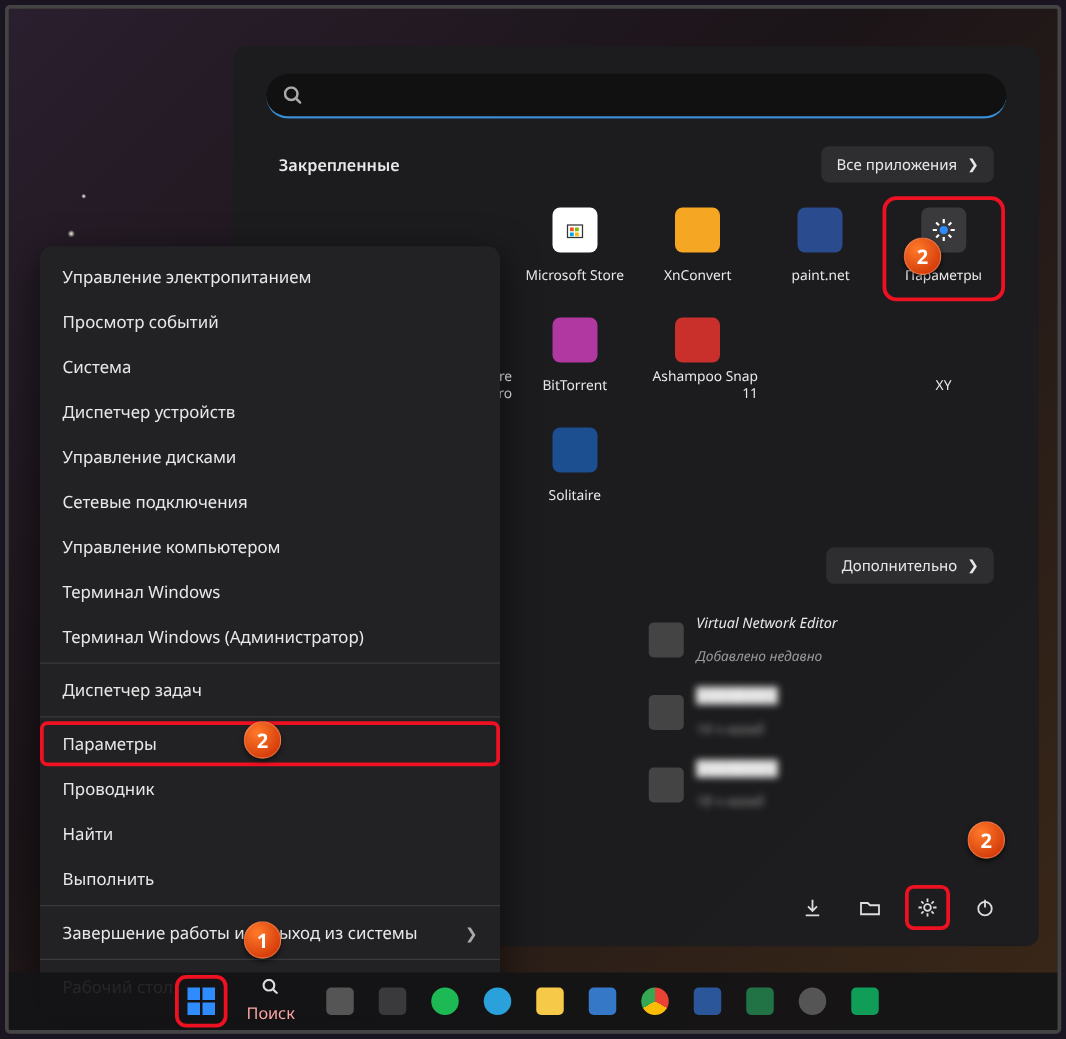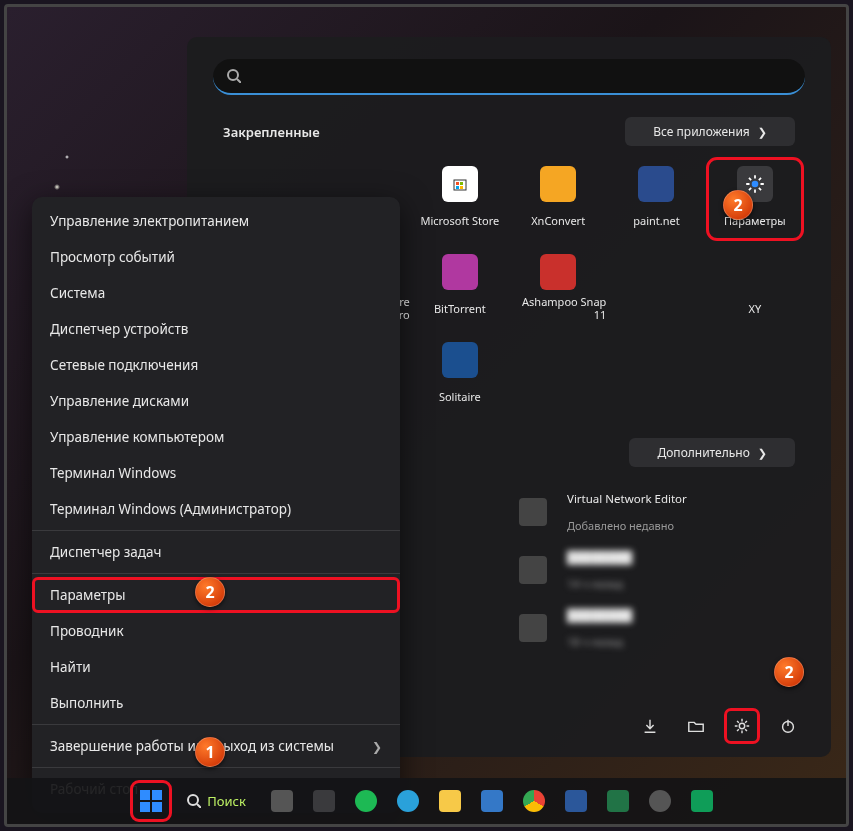--- a/index.html
+++ b/index.html
@@ -44,21 +44,21 @@
   }
   .search svg { width: 14px; height: 14px; fill: none; stroke: #aaa; stroke-width: 2; }
 
   .section-row {
     display: flex; justify-content: space-between; align-items: center;
     margin: 22px 10px 12px;
   }
   .section-title { font-weight: 600; font-size: 13px; }
   .pill {
     display: flex; align-items: center; gap: 8px;
-    background: #2e2e31; padding: 6px 28px; border-radius: 6px;
+    background: #2e2e31; padding: 6px 12px; border-radius: 6px;
     font-size: 12px; cursor: pointer;
   }
   .pill .chev { font-size: 11px; }
 
   .grid {
     display: grid; grid-template-columns: repeat(6, 1fr);
     gap: 6px 2px; margin: 0 2px;
   }
   .tile {
     display: flex; flex-direction: column; align-items: center;
@@ -76,22 +76,22 @@
   .tile.partial .ico { visibility: hidden; }
 
   .highlight-red { outline: 3px solid #e12; outline-offset: -2px; border-radius: 10px; }
 
   .recommended { margin-top: 6px; }
   .reco-grid {
     display: grid; grid-template-columns: 1fr 1fr;
     gap: 8px 12px; padding: 8px 10px;
   }
   .reco-item {
-    display: flex; align-items: center; gap: 20px; padding: 4px;
-    cursor: pointer; border-radius: 4px;
+    display: flex; align-items: center; gap: 10px; padding: 4px;
+    cursor: pointer; border-radius: 4px; font-style: italic;
   }
   .reco-ico { width: 28px; height: 28px; background: #444; border-radius: 4px; flex-shrink: 0; display:flex; align-items:center; justify-content:center; }
   .reco-txt { display: flex; flex-direction: column; font-size: 11.5px; }
   .reco-txt .sub { color: #999; font-size: 11px; margin-top: 12px; }
   .reco-blur { filter: blur(3px); }
 
   .footer {
     position: absolute; bottom: 14px; left: 26px; right: 26px;
     display: flex; justify-content: flex-end; align-items: center; gap: 12px;
   }
@@ -123,21 +123,21 @@
     border: 1px solid #fff3; box-shadow: 0 2px 4px rgba(0,0,0,0.6);
   }
 
   
   .taskbar {
     position: absolute; left: 0; right: 0; bottom: 0; height: 46px;
     background: rgba(20,20,22,0.92);
     display: flex; align-items: center; justify-content: center; gap: 6px;
   }
   .tb-btn { width: 36px; height: 36px; display:flex; align-items:center; justify-content:center; cursor:pointer; border-radius:4px; position:relative; }
-  .tb-btn.search-btn { width: auto; padding: 0 12px; gap: 6px; color:#bef264; font-size:13px; }
+  .tb-btn.search-btn { width: auto; padding: 0 12px; gap: 6px; color:#fca5a5; font-size:13px;flex-direction:column; }
   .win-logo {
     width: 22px; height: 22px; display:grid; grid-template-columns:1fr 1fr; grid-template-rows:1fr 1fr; gap:2px;
   }
   .win-logo span { background: #2f8cff; }
   .tb-btn.hl { outline: 3px solid #e12; border-radius: 6px; }
 
   .sq { width:22px; height:22px; border-radius:4px; }
 </style>
 </head>
 <body>
@@ -328,24 +328,24 @@
       <div class="mi">
         <span>Просмотр событий</span>
       </div>
       <div class="mi">
         <span>Система</span>
       </div>
       <div class="mi">
         <span>Диспетчер устройств</span>
       </div>
       <div class="mi">
+        <span>Управление дисками</span>
+      </div>
+      <div class="mi">
         <span>Сетевые подключения</span>
-      </div>
-      <div class="mi">
-        <span>Управление дисками</span>
       </div>
       <div class="mi">
         <span>Управление компьютером</span>
       </div>
       <div class="mi">
         <span>Терминал Windows</span>
       </div>
       <div class="mi">
         <span>Терминал Windows (Администратор)</span>
       </div>

